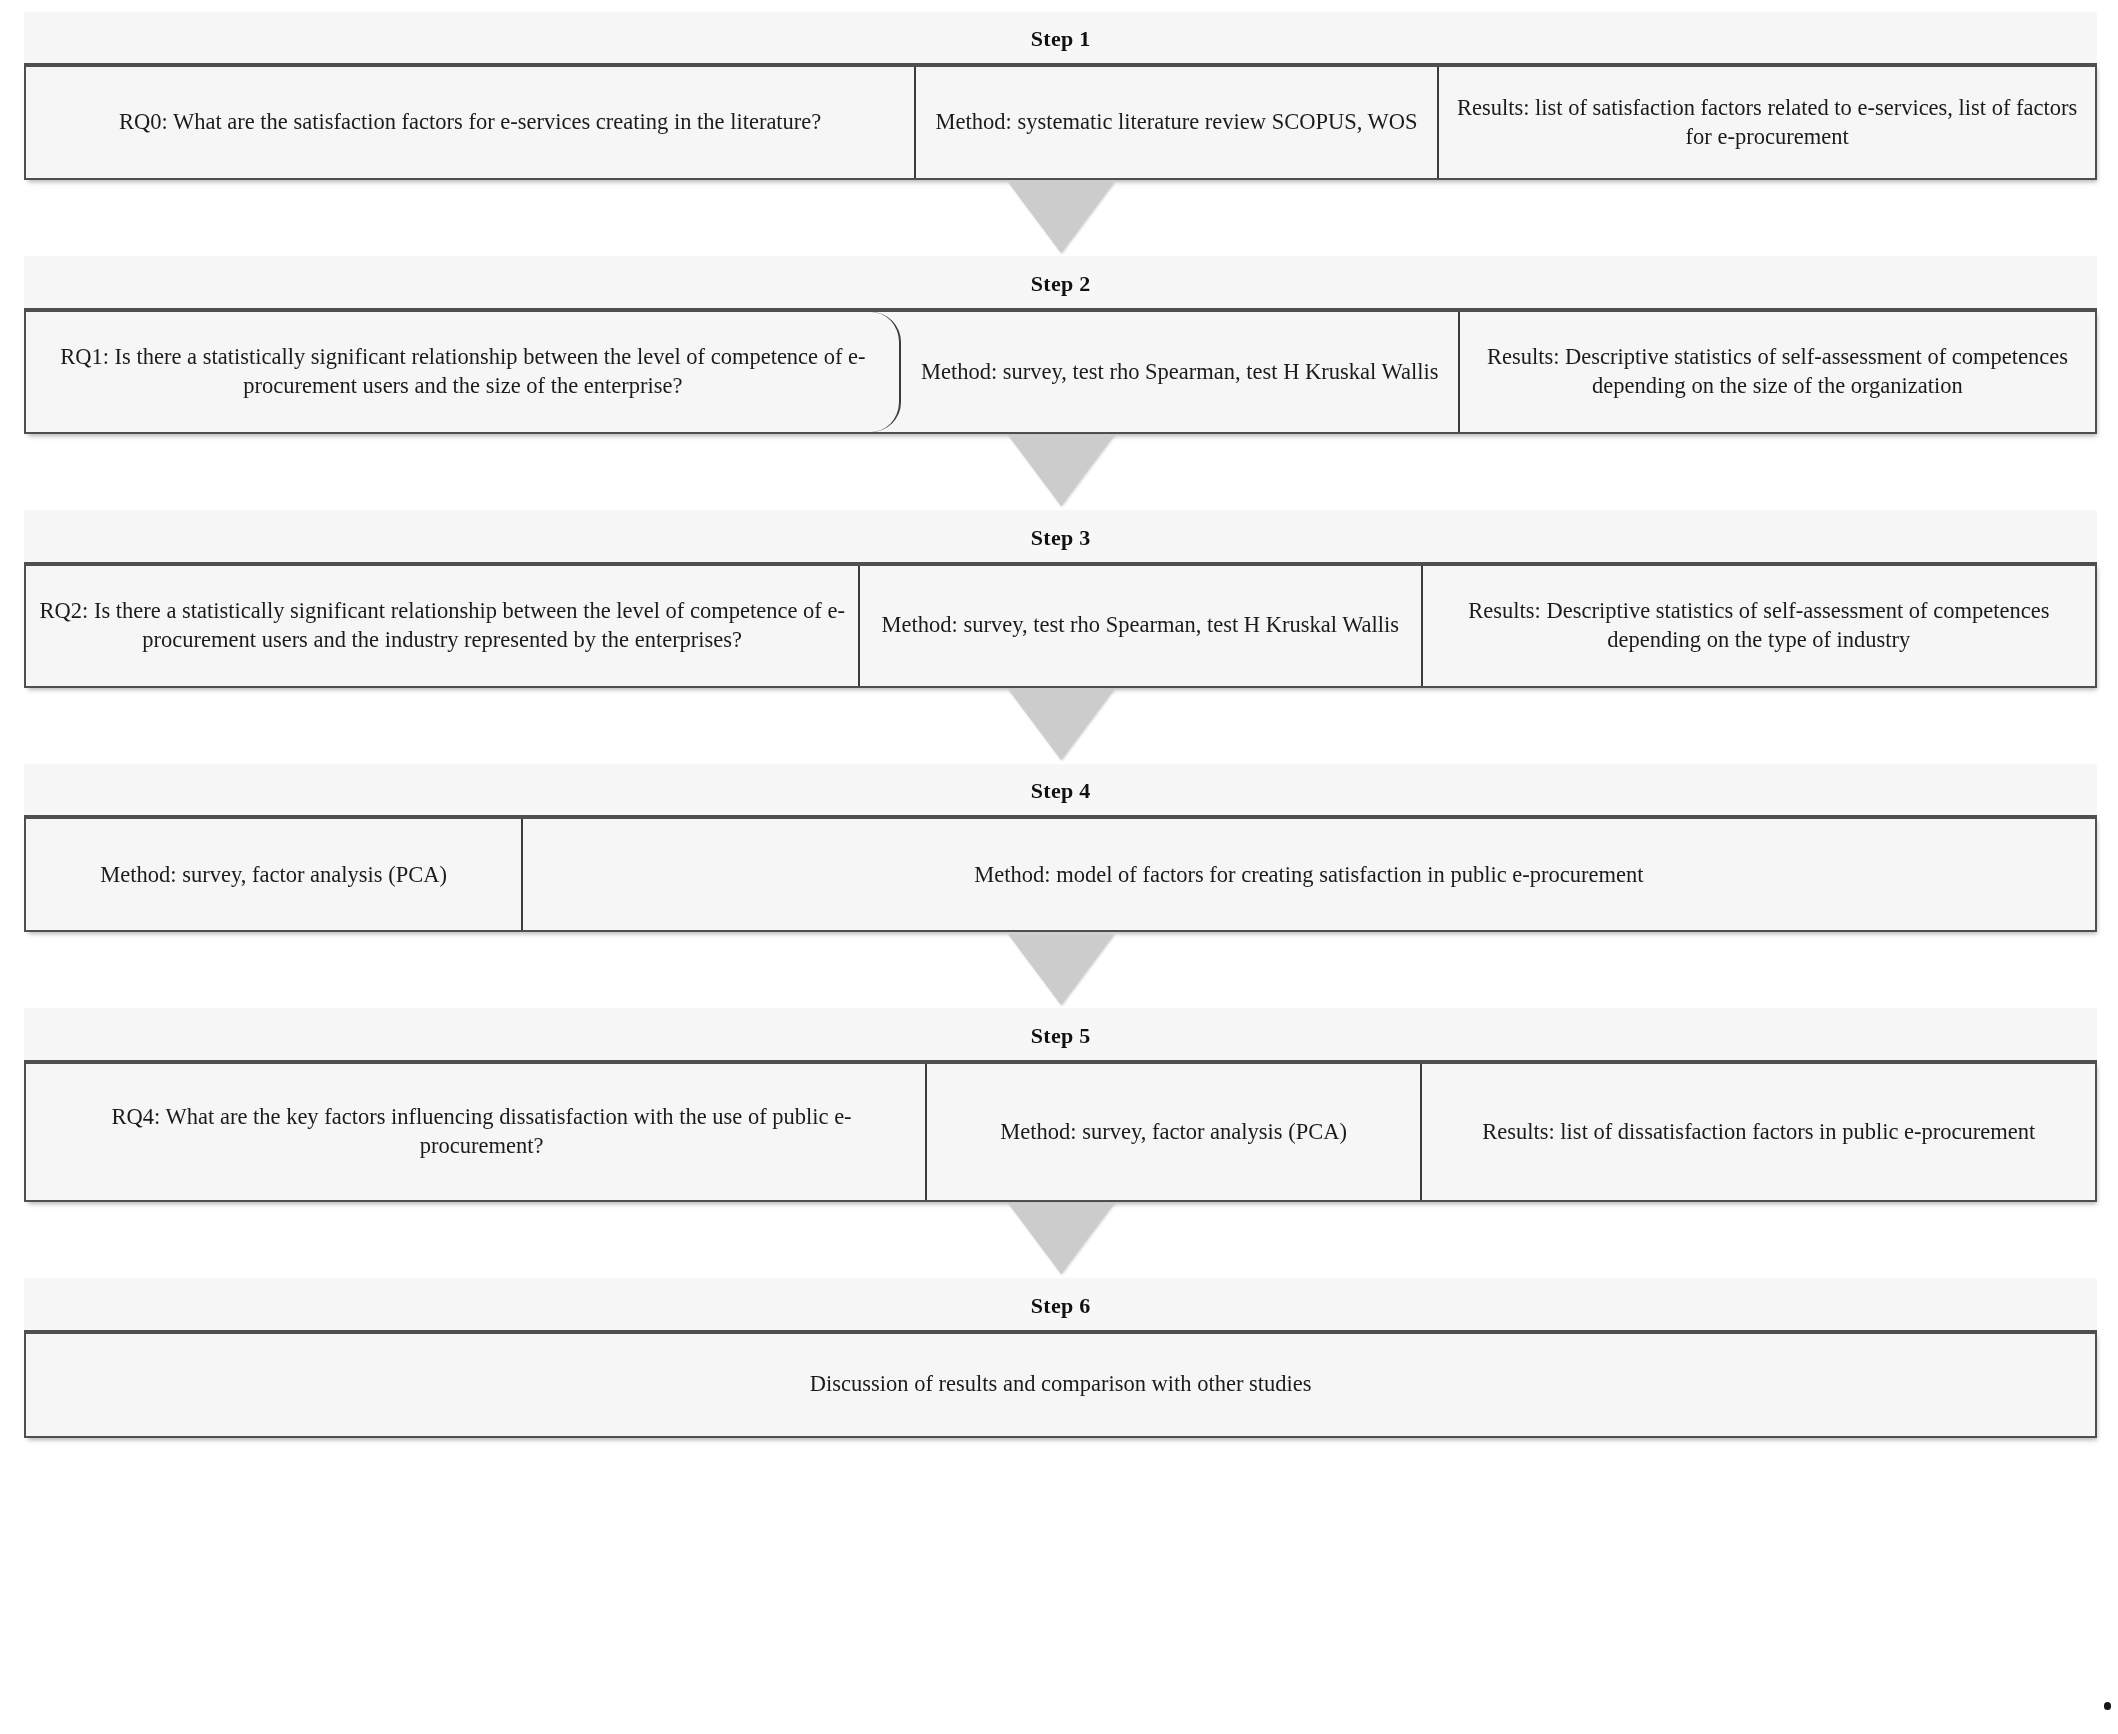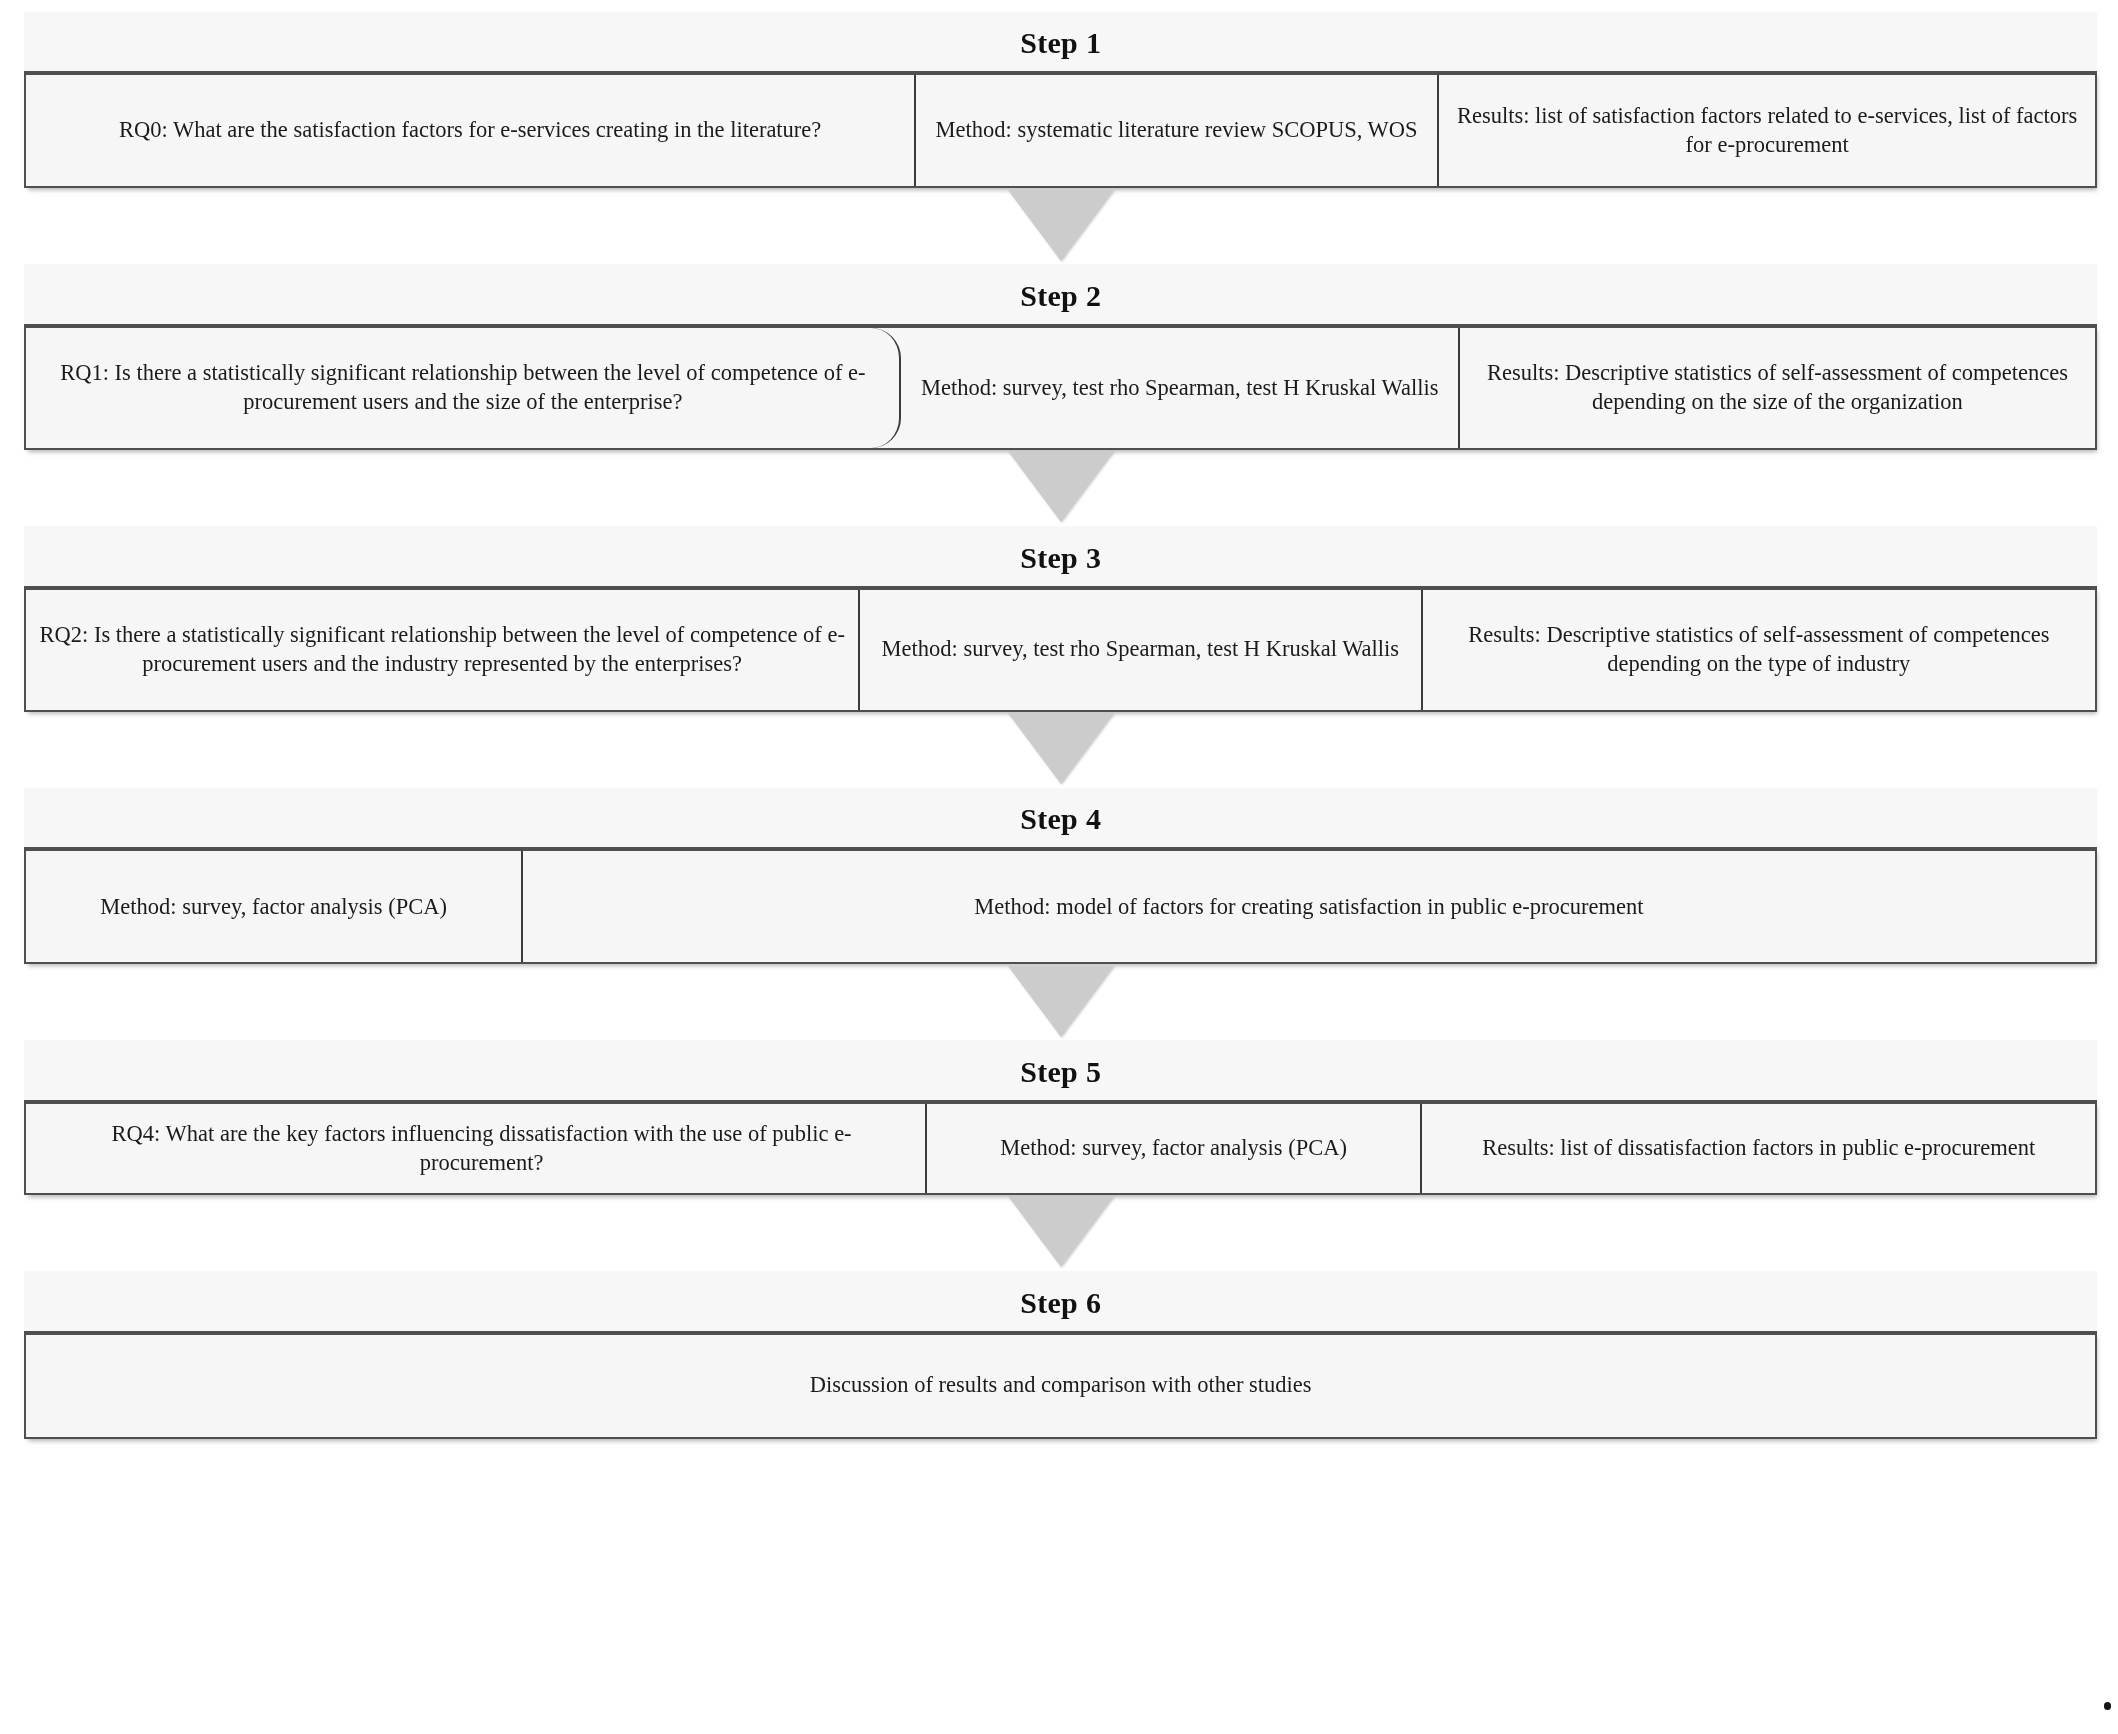--- a/index.html
+++ b/index.html
@@ -33,21 +33,21 @@
   
   .step-block {
     position: relative;
     width: 100%;
   }
 
   .step-header {
     background: #f7f7f7;
     text-align: center;
     font-weight: bold;
-    font-size: 30px;
+    font-size: 22px;
     letter-spacing: 0.3px;
     color: #111111;
     padding: 16.7px 0 13px 0;
     line-height: 1.0;
   }
 
   .step-row {
     display: flex;
     width: 100%;
     box-sizing: border-box;
@@ -92,21 +92,21 @@
   .w-d .col-r { flex: 1 1 auto; }
 
   .w-e .col-q { flex: 0 0 43.2%; }
   .w-e .col-m { flex: 0 0 24.1%; }
   .w-e .col-r { flex: 1 1 auto; }
 
   .row-h1 { height: 117px; }
   .row-h2 { height: 126px; }
   .row-h3 { height: 126px; }
   .row-h4 { height: 117px; }
-  .row-h5 { height: 95px; padding-left: 12px; }
+  .row-h5 { height: 142px; padding-left: 12px; }
   .row-h6 { height: 108px; }
 
   
   .connector {
     position: relative;
     height: 76px;
     width: 100%;
   }
   .arrow-down {
     position: absolute;

